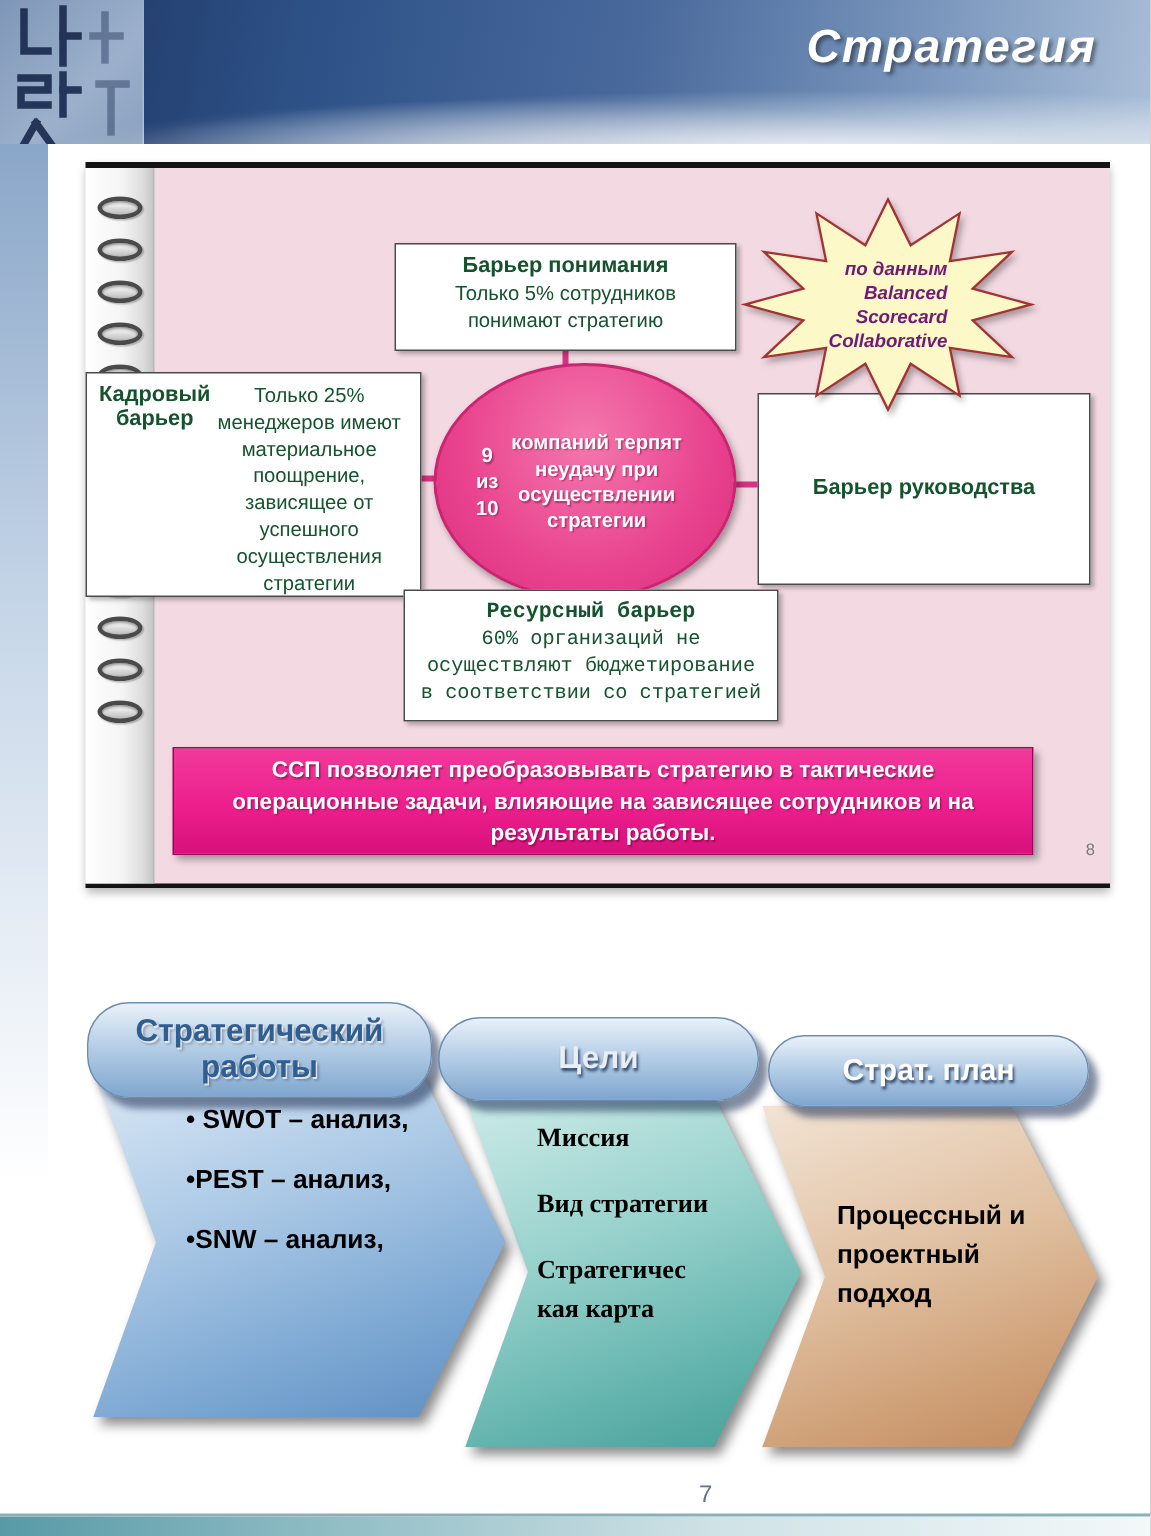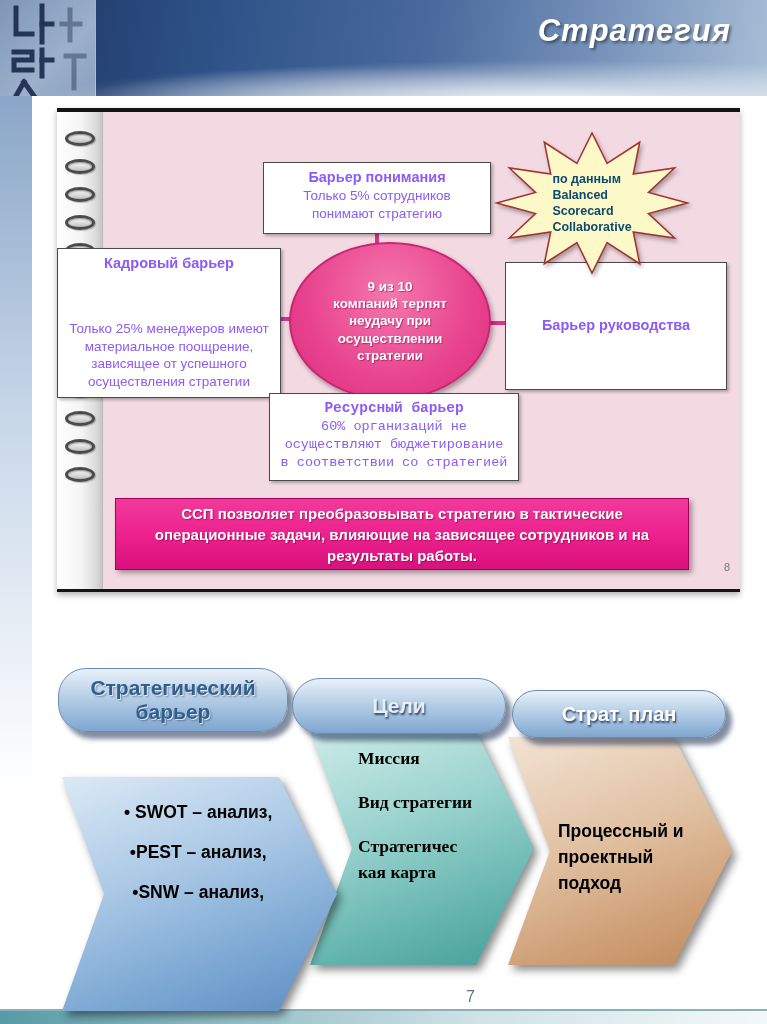--- a/index.html
+++ b/index.html
@@ -55,52 +55,52 @@
     display:block; width:30px; height:15px; margin:13px auto;
     border:3px solid #4a4a4a; border-radius:50%;
     background:linear-gradient(180deg,#ffffff,#bdbdbd);
     box-shadow:inset 0 1px 2px rgba(0,0,0,.45), 1px 1px 1px rgba(0,0,0,.25);
   }
   .page { position:absolute; left:0; top:0; width:100%; height:100%; }
 
   .dbox {
     position:absolute; background:#ffffff; border:1px solid #4a4a4a;
     box-shadow:2px 2px 3px rgba(0,0,0,.28);
-    padding:6px 8px; text-align:center; color:#8b5cf6; z-index:3;
+    padding:6px 8px; text-align:center; color:#14532d; z-index:3;
   }
   .dtitle { font-weight:bold; font-size:14.5px; margin-bottom:2px; }
   .dbody  { font-size:13.5px; line-height:1.32; }
 
   .box-top    { left:206px; top:50px;  width:228px; min-height:72px; }
-  .box-left   { left:0px;   top:136px; width:224px; height:150px; display:flex; flex-direction:column; justify-content:space-between; }
+  .box-left   { left:0px;   top:136px; width:224px; height:150px; display:flex; justify-content:center; }
   .box-right  { left:448px; top:150px; width:222px; height:128px; display:flex; flex-direction:column; justify-content:center;gap:16px; }
   .box-bottom { left:212px; top:281px; width:250px; min-height:88px; z-index:4;font-family:Liberation Mono, monospace; }
 
   .ellipse {
     position:absolute; left:232px; top:130px; width:202px; height:158px;
     border-radius:50%;
     background:radial-gradient(ellipse at 50% 32%, #f478ad 0%, #e8418d 62%, #d92f7d 100%);
     border:2px solid #c92570;
     box-shadow:2px 3px 5px rgba(0,0,0,.35);
-    display:flex; flex-direction:column; align-items:center; justify-content:center;
+    display:flex; align-items:center; justify-content:center;
     text-align:center; color:#ffffff; font-weight:bold; font-size:13.5px;
     line-height:1.28; padding:10px 26px; z-index:2;
     text-shadow:1px 1px 1px rgba(120,0,60,.5);
   }
   .conn { position:absolute; background:#d63384; z-index:1; }
   .conn-top   { left:318px; top:118px; width:4px;  height:16px; }
   .conn-left  { left:222px; top:205px; width:14px; height:4px; }
   .conn-right { left:430px; top:209px; width:22px; height:4px; }
 
   .starburst { position:absolute; left:429px; top:18px; width:212px; height:146px; z-index:5; }
   .starburst svg { position:absolute; left:0; top:0; filter:drop-shadow(2px 3px 2px rgba(0,0,0,.3)); }
   .star-text {
     position:absolute; left:30px; top:28px; width:152px; height:90px;
-    display:flex; align-items:center; justify-content:center; text-align:left;
-    font-size:12.5px; font-weight:bold; color:#0c4a6e;
+    display:flex; align-items:center; justify-content:center; text-align:right;
+    font-size:12.5px; font-weight:bold; font-style:italic; color:#701a75;
     line-height:1.3; white-space:pre-line;
   }
 
   .banner {
     position:absolute; left:58px; top:386px; width:574px; height:72px;
     background:linear-gradient(180deg,#f13a9b 0%,#ec1f8d 55%,#d8117c 100%);
     border:1px solid #a3005e;
     box-shadow:3px 3px 5px rgba(0,0,0,.35);
     display:flex; align-items:center; justify-content:center;
     text-align:center; color:#ffffff; font-weight:bold; font-size:15px;
@@ -119,37 +119,37 @@
     font-weight:bold; z-index:10; line-height:1.15; padding:2px 10px;
   }
   .pill1 { left:58px;  top:668px; width:230px; height:64px; font-size:21px; color:#2f5e92;
            text-shadow:1px 1px 0 rgba(255,255,255,.75), 2px 2px 2px rgba(0,0,0,.3); }
   .pill2 { left:292px; top:678px; width:214px; height:56px; font-size:21px; color:#e9eef5;
            text-shadow:1px 2px 2px rgba(35,55,90,.9); }
   .pill3 { left:512px; top:690px; width:214px; height:48px; font-size:20px; color:#ffffff;
            text-shadow:1px 2px 2px rgba(35,55,90,.9); }
 
   .chev-wrap { position:absolute; filter:drop-shadow(4px 5px 4px rgba(0,0,0,.45)); }
-  .w1 { left:62px;  top:777px; width:275px; height:234px; z-index:4;text-align:center; }
+  .w1 { left:62px;  top:711px; width:275px; height:234px; z-index:4; }
   .w2 { left:310px; top:731px; width:224px; height:234px; z-index:3;font-family:Liberation Serif, serif; }
   .w3 { left:508px; top:737px; width:224px; height:228px; z-index:2; }
   .chev {
     width:100%; height:100%;
     clip-path:polygon(0 0, calc(100% - 58px) 0, 100% 50%, calc(100% - 58px) 100%, 0 100%, 42px 50%);
   }
   .c1 { background:linear-gradient(160deg,#dce9f6 0%,#aac8e5 40%,#7aa6d2 75%,#5d8cc0 100%); }
   .c2 { background:linear-gradient(160deg,#cdebe8 0%,#99d2cd 40%,#64b4ae 75%,#459e98 100%); }
   .c3 { background:linear-gradient(160deg,#f2e3d4 0%,#e0c0a1 45%,#cd9c72 80%,#bf8a5e 100%); }
 
   .chev-items { position:absolute; color:#000; font-weight:bold; font-size:17.5px; }
   .items1 { left:62px; top:22px; }
   .items1 .flow-item { margin-bottom:14px; line-height:26px; white-space:nowrap; }
   .items2 { left:48px; top:14px; width:120px; }
   .items2 .flow-item { margin-bottom:18px; line-height:26px; }
-  .items3 { left:50px; top:81px; width:142px; }
+  .items3 { left:50px; top:60px; width:142px; }
   .items3 .flow-item { line-height:26px; }
 
   
   .footer { position:absolute; left:0; bottom:0; width:100%; height:44px; }
   .page-num { position:absolute; left:466px; bottom:18px; font-size:16px; color:#5f7386; }
   .bottom-strip {
     position:absolute; left:0; bottom:0; width:100%; height:15px;
     background:linear-gradient(90deg,#579aa6 0%,#8fbcc4 28%,#cfe2e6 62%,#f3f8f9 100%);
     border-top:2px solid #8ab0ba;
   }
@@ -238,21 +238,21 @@
 Scorecard
 Collaborative</div>
       </div>
 
       <div class="banner">ССП позволяет преобразовывать стратегию  в тактические операционные задачи, влияющие на зависящее  сотрудников и на результаты работы.</div>
 
       <div class="pg8">8</div>
     </div>
   </section>
 
-  <div class="pill pill1">Стратегический барьер</div>
+  <div class="pill pill1">Стратегический работы</div>
   <div class="pill pill2">Цели</div>
   <div class="pill pill3">Страт. план</div>
 
   <div class="chev-wrap w1">
     <div class="chev c1">
       <div class="chev-items items1">
         <div class="flow-item">• SWOT – анализ,</div>
         <div class="flow-item">•PEST – анализ,</div>
         <div class="flow-item">•SNW – анализ,</div>
       </div>

